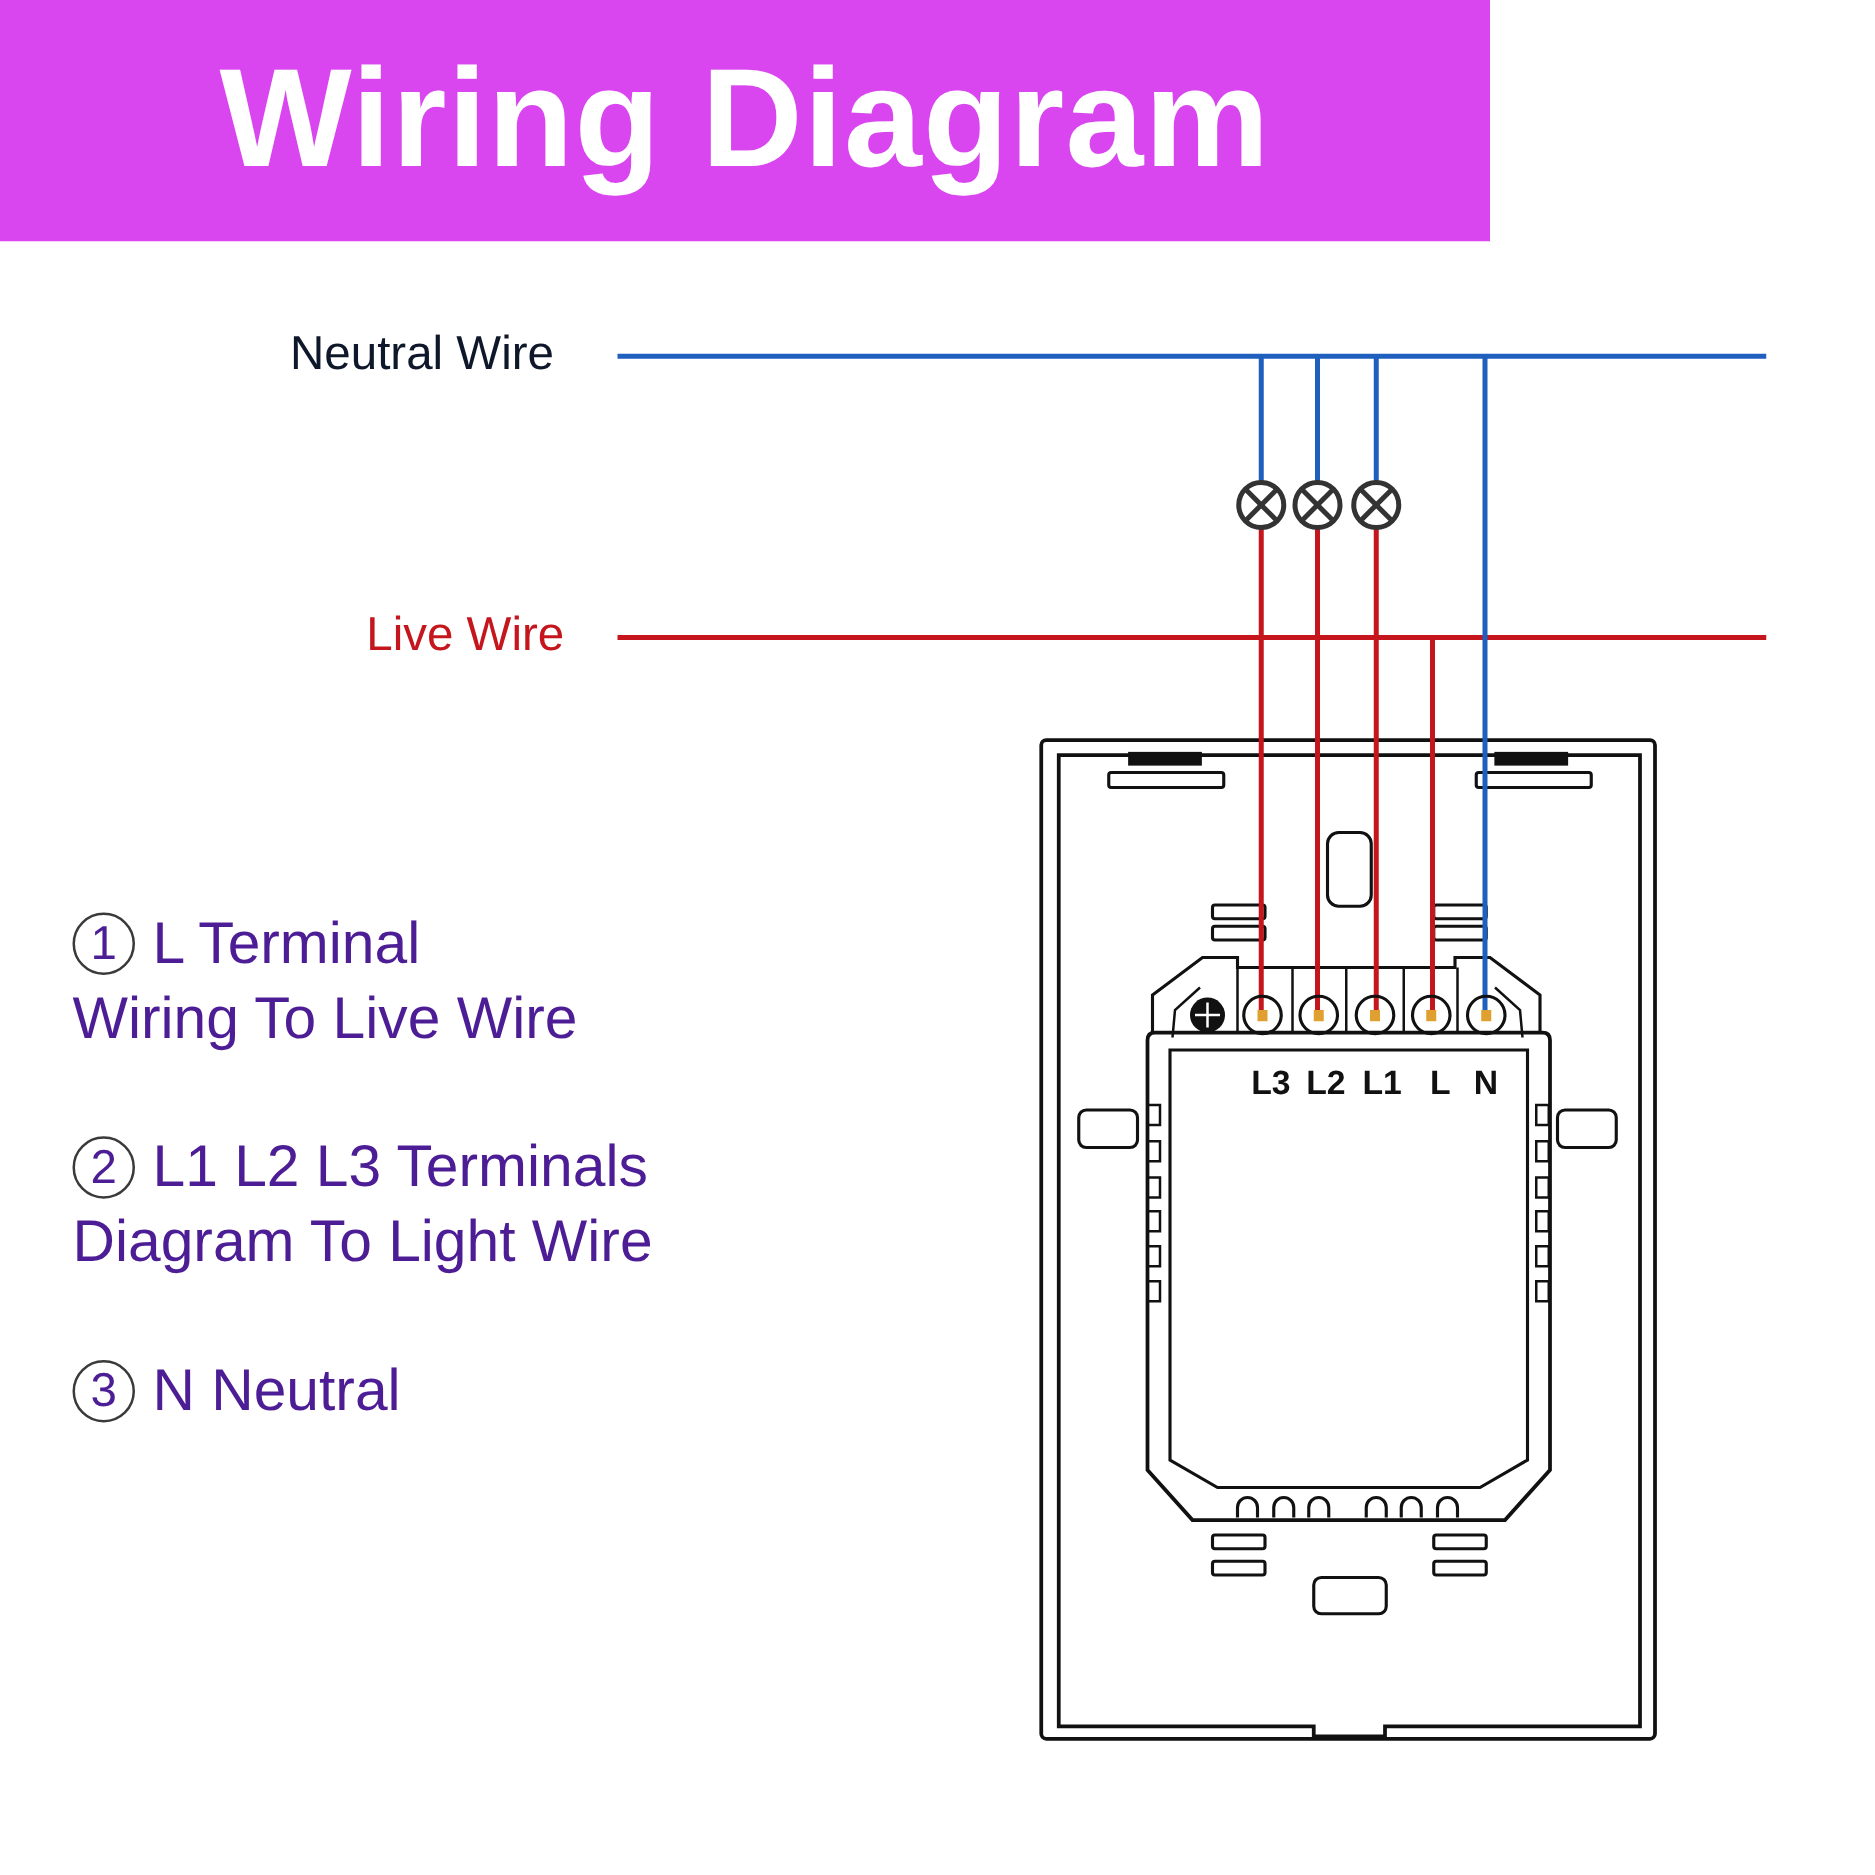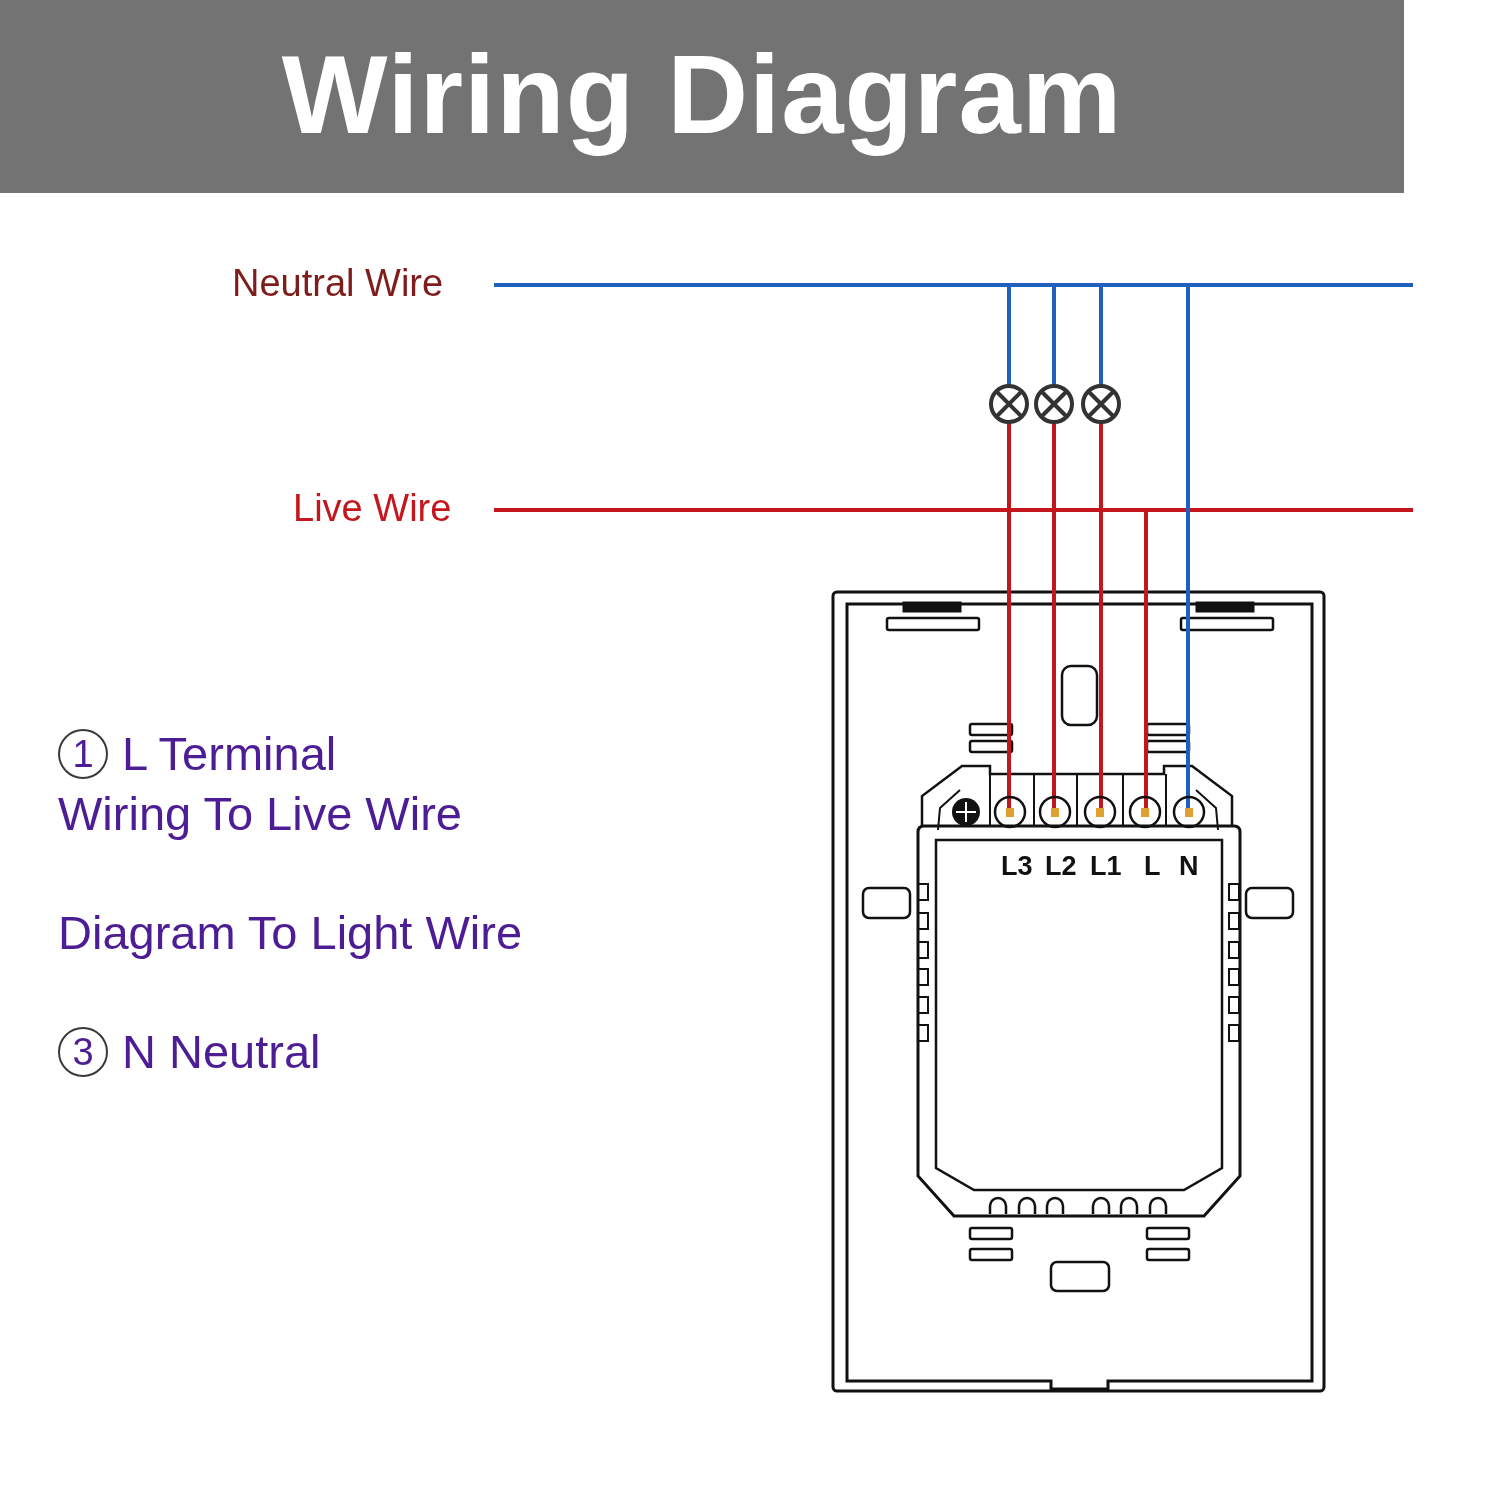--- a/index.html
+++ b/index.html
@@ -1,20 +1,20 @@
 <!DOCTYPE html>
 <html><head>
 <meta charset="utf-8">
 <style>
   html,body{margin:0;padding:0;background:#fff;}
   body{width:1500px;height:1500px;position:relative;overflow:hidden;font-family:"Liberation Sans",sans-serif;}
-  .header{position:absolute;left:0;top:0;width:1404px;height:193px;background:#737373;display:flex;align-items:center;justify-content:center;}
+  .header{position:absolute;left:0;top:0;width:1192px;height:193px;background:#d946ef;display:flex;align-items:center;justify-content:center;}
   .header h1{margin:0;color:#fff;font-family:"Liberation Sans",sans-serif;font-weight:bold;font-size:112px;letter-spacing:1px;transform:translateY(-2px);}
   .wire-label{position:absolute;font-family:"Liberation Sans",sans-serif;font-size:38px;}
-  .neutral-label{left:232px;top:262px;color:#7f1d1d;}
+  .neutral-label{left:232px;top:262px;color:#0f172a;}
   .live-label{left:293px;top:487px;color:#c4161c;}
   .notes{position:absolute;left:58px;top:724px;color:#4c1d95;font-family:"Liberation Sans",sans-serif;font-size:47px;line-height:60px;}
   .note{margin-bottom:59px;}
   .note .circ{display:inline-block;width:46px;height:46px;border:2.5px solid #3a3a3a;border-radius:50%;text-align:center;line-height:46px;font-size:38px;vertical-align:3px;margin-right:14px;box-sizing:content-box;}
   svg.diagram{position:absolute;left:0;top:0;}
   .term-label{font-family:"Liberation Sans",sans-serif;font-weight:bold;font-size:27px;fill:#111;}
 </style>
 </head>
 <body>
 
@@ -24,20 +24,21 @@
 
 <div class="wire-label neutral-label">Neutral Wire</div>
 <div class="wire-label live-label">Live Wire</div>
 
 <div class="notes">
   <div class="note">
     <div><span class="circ">1</span><span>L Terminal</span></div>
     <div>Wiring To Live Wire</div>
   </div>
   <div class="note">
+    <div><span class="circ">2</span><span>L1 L2 L3 Terminals</span></div>
     <div>Diagram To Light Wire</div>
   </div>
   <div class="note">
     <div><span class="circ">3</span><span>N Neutral</span></div>
   </div>
 </div>
 
 <svg class="diagram" width="1500" height="1500" viewBox="0 0 1500 1500">
 
   <g fill="none" stroke="#111" stroke-width="3">

